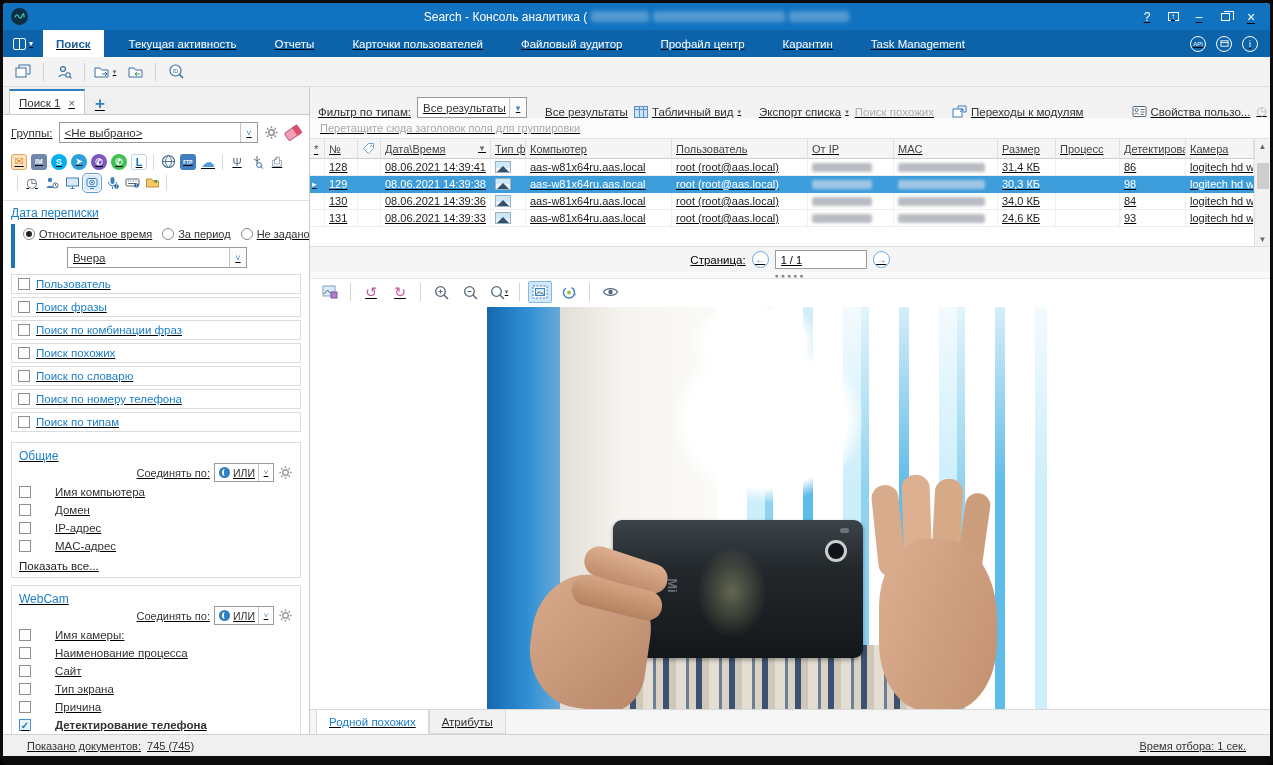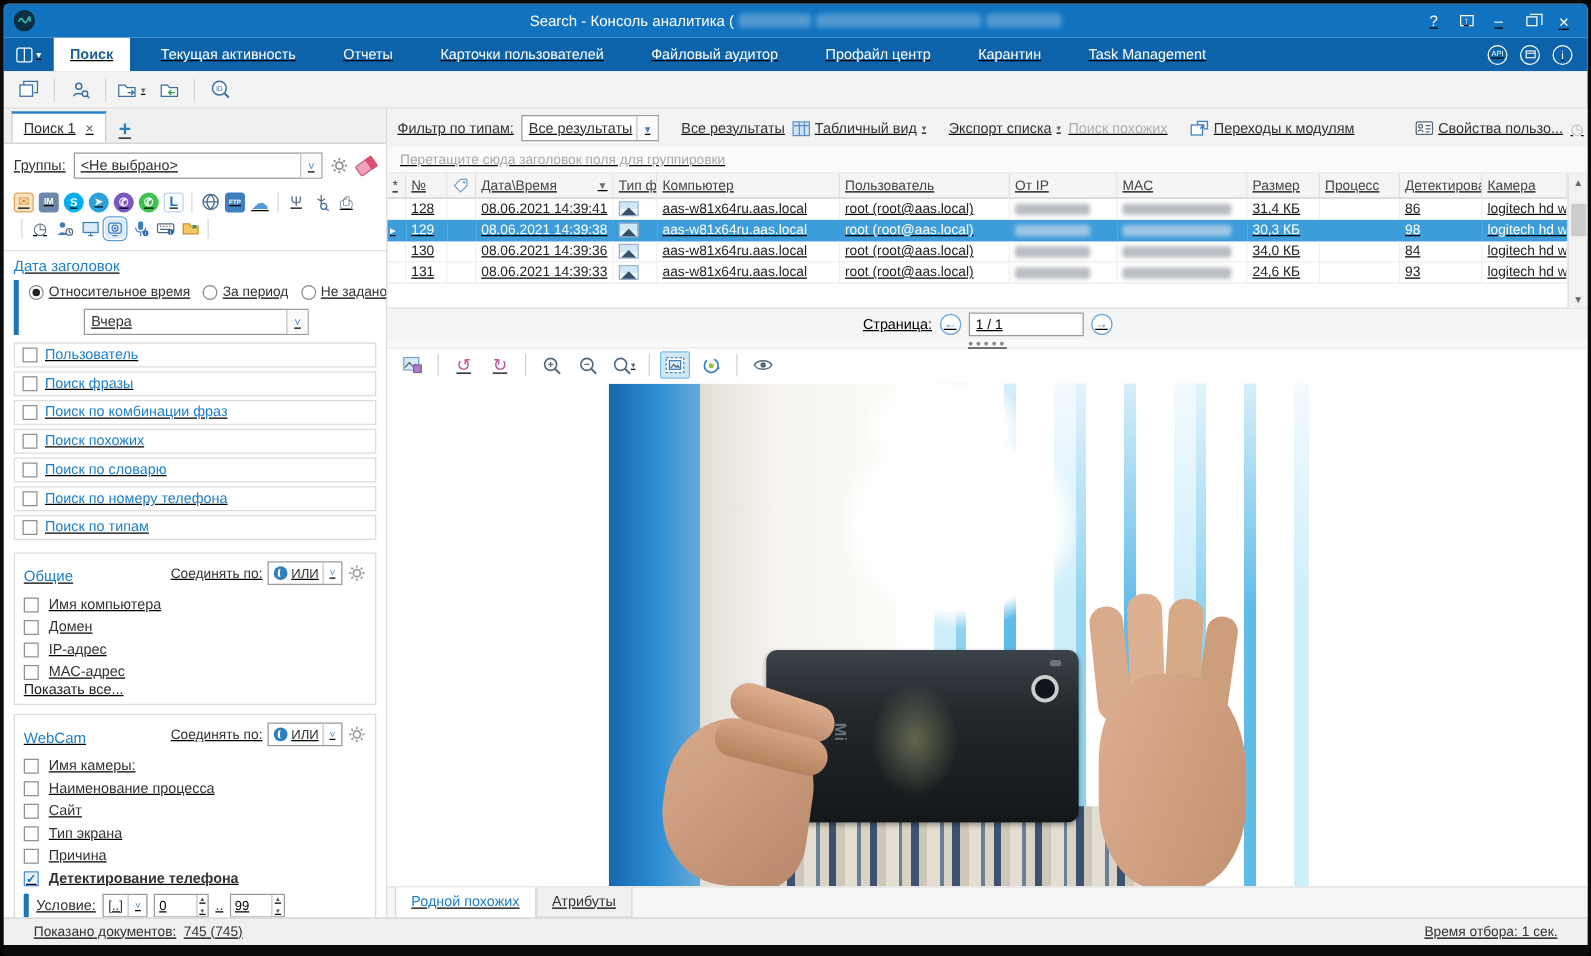--- a/index.html
+++ b/index.html
@@ -72,42 +72,42 @@
   .radio.sel:after { content:""; position:absolute; inset:2px; background:#222; border-radius:50%; }
   .ritem { display:flex; align-items:center; font-size:11px; }
   .date-combo { width:180px; margin:3px 0 0 44px; }
 
   .filterbox { border:1px solid #dcdcdc; background:#fff; height:20px; display:flex; align-items:center; gap:6px; padding:0 6px; margin-bottom:3px; flex:0 0 auto;}
   .cb { width:12px; height:12px; border:1px solid #8f8f8f; background:#fff; flex:0 0 auto; display:flex; align-items:center; justify-content:center; font-size:10px; color:#1d6fc0;}
   .cb.checked { border-color:#4a90d9; background:#e9f3fc; font-weight:bold; }
   .blue-label { color:#1d7ec9; }
 
   .secbox { border:1px solid #dcdcdc; background:#fff; padding:6px 7px 5px 7px; margin-top:7px; flex:0 0 auto;}
-  .secbox-head { display:flex; align-items:flex-end; margin-bottom:4px; }
+  .secbox-head { display:flex; align-items:flex-start; margin-bottom:4px;flex-direction:column; }
   .join { margin-left:auto; display:flex; align-items:center; gap:4px; }
   .join-label { font-size:11px; color:#333; }
   .join-combo { border:1px solid #9a9a9a; height:19px; display:flex; align-items:center; gap:3px; padding-left:4px; background:#fff;}
   .or-icon { width:11px; height:11px; border-radius:50%; background:#2e7fc0; position:relative; }
   .or-icon:after { content:""; position:absolute; left:3px; top:2px; width:4px; height:7px; border-left:2px solid #fff; border-radius:50%; }
   .join-val { font-size:10.5px; }
   .join-drop { width:15px; align-self:stretch; border-left:1px solid #c4c4c4; display:flex; align-items:center; justify-content:center; font-size:8px; color:#4a83b9; }
-  .cbrow { display:flex; align-items:flex-end; gap:8px; height:18px; }
+  .cbrow { display:flex; align-items:flex-start; gap:24px; height:18px; }
   .showall { color:#222; margin-top:2px; }
   .cond-row { border-left:4px solid #1b75bb; padding-left:6px; margin-top:6px; display:flex; align-items:center; gap:5px; }
   .mini-combo { border:1px solid #9a9a9a; height:19px; display:flex; align-items:center; }
   .mini-combo .val { padding:0 4px; font-size:10.5px; }
   .mini-combo .drop { width:15px; align-self:stretch; border-left:1px solid #c4c4c4; display:flex; align-items:center; justify-content:center; font-size:8px; color:#4a83b9;}
   .spin { border:1px solid #9a9a9a; height:19px; width:44px; display:flex; background:#fff;}
   .spin input { border:none; width:100%; font-size:10.5px; padding:0 3px; outline:none; font-family:inherit;}
   .spin .arrows { width:13px; border-left:1px solid #c4c4c4; display:flex; flex-direction:column; }
   .spin .arrows span { flex:1; font-size:5px; color:#555; display:flex; align-items:center; justify-content:center; }
 
   
   .right { flex:1; display:flex; flex-direction:column; min-width:0; background:#fff; }
-  .res-toolbar { height:31px; background:#f3f3f3; display:flex; align-items:center; gap:6px; padding:0 8px; font-size:11.5px; color:#333; flex:0 0 auto; white-space:nowrap; }
+  .res-toolbar { height:31px; background:#f3f3f3; display:flex; align-items:flex-end; gap:6px; padding:0 8px; font-size:11.5px; color:#333; flex:0 0 auto; white-space:nowrap; }
   .res-toolbar .lab { color:#333; }
   .flt-combo { width:110px; height:21px; }
   .tb-item { display:flex; align-items:center; gap:4px; }
   .tb-item.disabled { color:#aeaeae; }
   .grid-ico { width:14px; height:12px; border:1px solid #5b8fc7; background:
       linear-gradient(#cfe3f6,#cfe3f6); position:relative; }
   .grid-ico:before{ content:""; position:absolute; inset:2px 0 0 0; border-top:1px solid #5b8fc7;}
   .grid-ico:after{ content:""; position:absolute; left:4px; top:0; bottom:0; border-left:1px solid #5b8fc7; box-shadow:4px 0 0 -0px #5b8fc7;}
   .fun-svg { width:15px; height:15px; }
   .mod-ico,.card-ico { width:15px; height:13px; }
@@ -385,21 +385,21 @@
                   <path d="M9 7l2.5-2.5M11.5 7V4.5H9" stroke="#2f9a52" fill="none"></path>
                 </svg>
               </span>
             <span class="csep"></span>
           </div>
         </div>
 
         <div class="sec-line"></div>
 
         <div>
-          <div class="sec-title">Дата заголовок</div>
+          <div class="sec-title">Дата переписки</div>
           <div class="accent">
             <div class="radio-row">
               <span class="ritem">
                   <span class="radio sel"></span>
                   <span>Относительное время</span>
                 </span>
               <span class="ritem">
                   <span class="radio"></span>
                   <span>За период</span>
                 </span>

